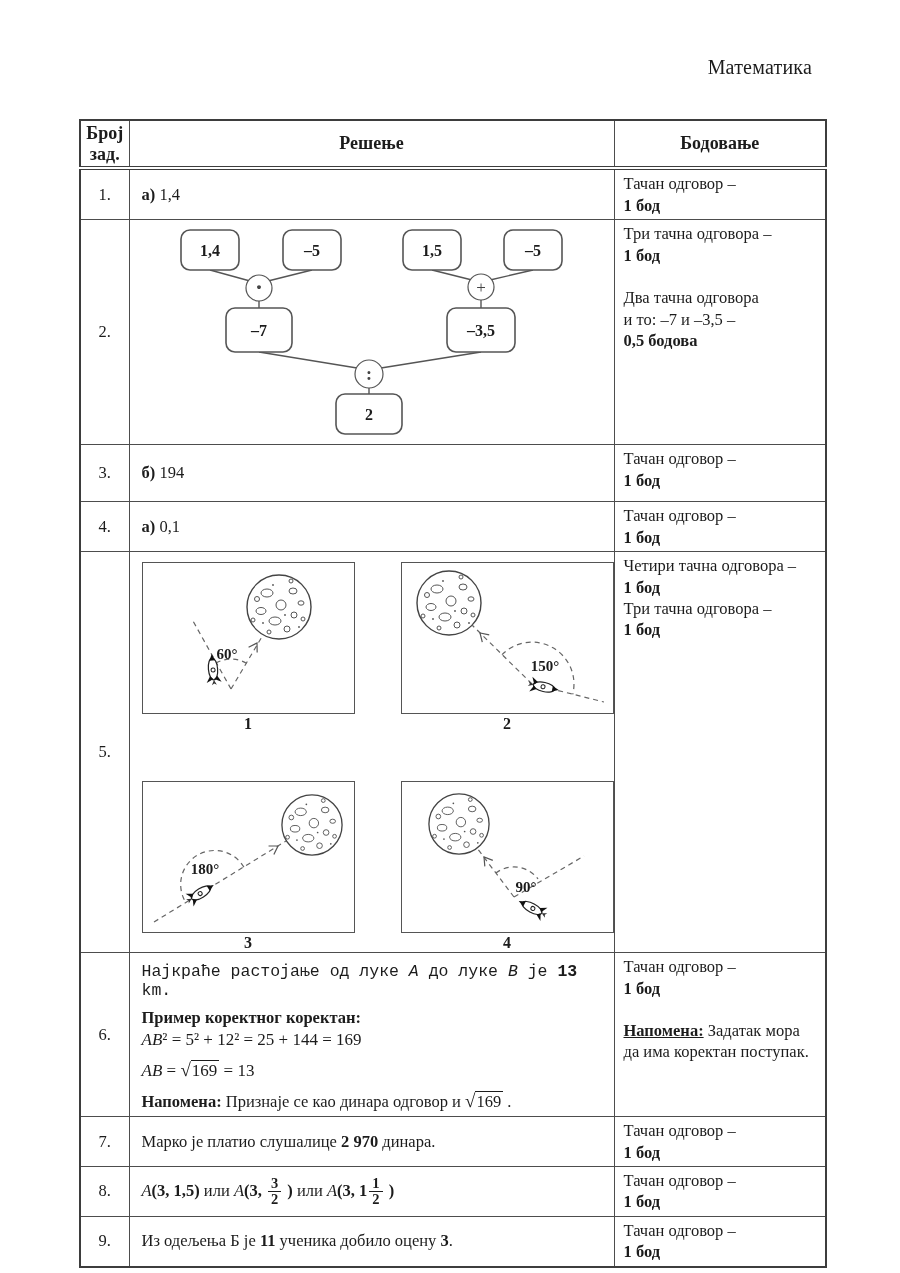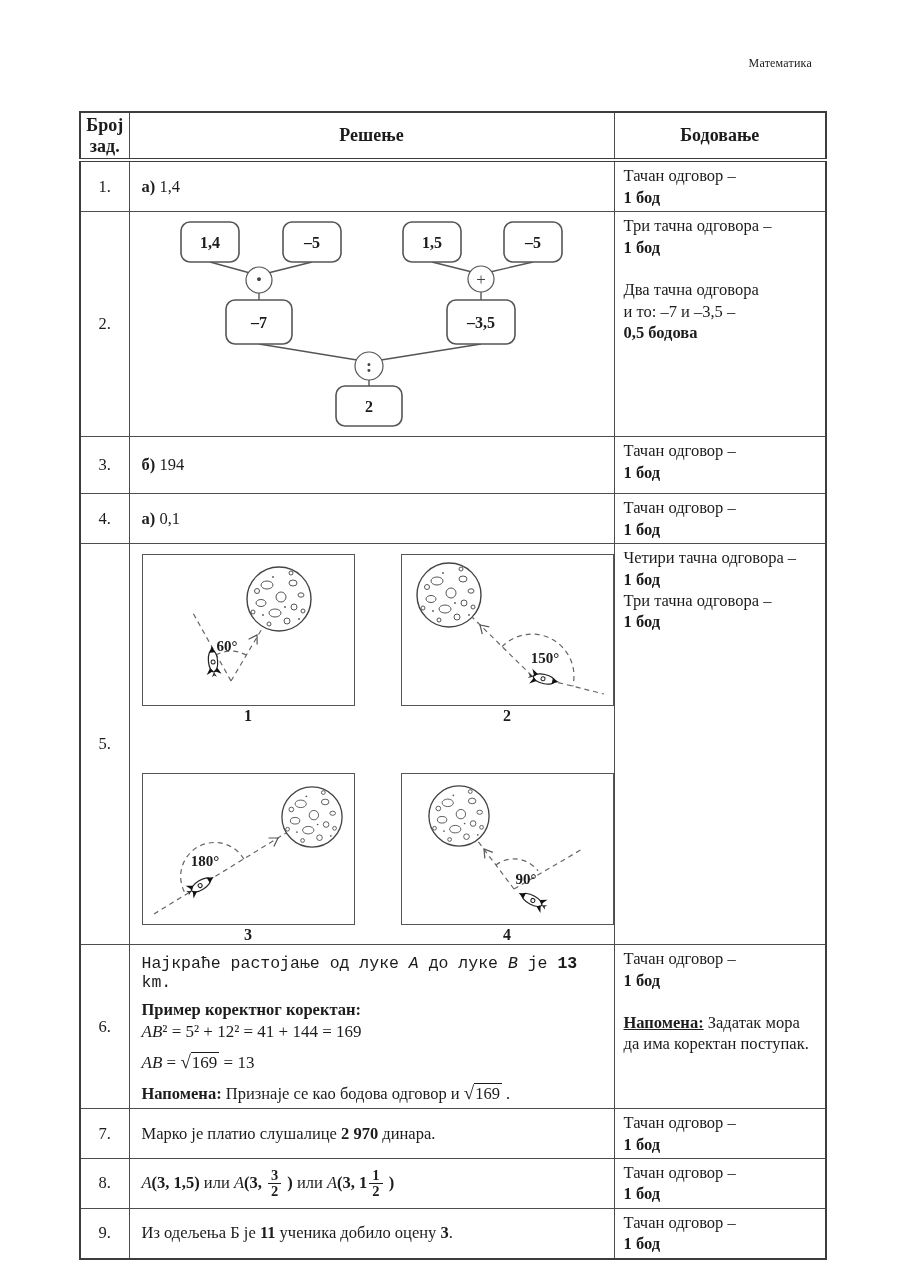--- a/index.html
+++ b/index.html
@@ -1,17 +1,17 @@
 <!DOCTYPE html>
 <html><head>
 <meta charset="utf-8">
 <style>
   html,body{margin:0;padding:0;background:#ffffff;}
   body{width:900px;height:1273px;font-family:"Liberation Serif",serif;color:#1c1c1c;position:relative;}
-  .doc-title{text-align:right;padding:56px 88px 0 0;font-size:12px;letter-spacing:.2px;font-family:Liberation Serif, serif;}
+  .doc-title{text-align:right;padding:56px 88px 0 0;font-size:20px;letter-spacing:.2px;font-family:Liberation Serif, serif;}
   table.answer-table{margin:40px 0 0 79px;border-collapse:collapse;width:746px;table-layout:fixed;
     border:2.5px solid #3d3d3d;}
   th,td{border:1.6px solid #4d4d4d;}
   thead th{border-bottom:4px double #3d3d3d;font-weight:bold;font-size:18px;padding:2px 3px;line-height:1.15;}
   td.num{text-align:center;vertical-align:middle;font-size:16.5px;padding:0;}
   td.sol{padding:4px 12px;vertical-align:middle;font-size:16.5px;}
   td.score{padding:3px 9px;vertical-align:top;font-size:16.5px;line-height:1.3;margin-top:24px;}
   td.score div{margin:0;}
   .b{font-weight:bold;}
   .u{text-decoration:underline;}
@@ -251,23 +251,23 @@
         <div>Три тачна одговора –</div>
         <div class="b">1 бод</div>
       </td>
     </tr>
 
     <tr class="rh6">
       <td class="num">6.</td>
       <td class="sol" style="vertical-align:top;padding-top:7px;">
         <p class="m-intro"><span>Најкраће растојање од луке </span><span class="it">A</span><span> до луке </span><span class="it">B</span><span> је </span><span class="b">13</span><span> km.</span></p>
         <p class="m-proc">Пример коректног коректан:</p>
-        <p class="m-eq"><span class="it">AB</span><span>² = 5² + 12² = 41 + 144 = 169</span></p>
+        <p class="m-eq"><span class="it">AB</span><span>² = 5² + 12² = 25 + 144 = 169</span></p>
         <p class="m-eq"><span class="it">AB</span><span> = </span><span class="sqrt"><span class="sign">√</span><span class="rad">169</span></span><span> = 13</span></p>
-        <p class="m-note"><span class="b">Напомена:</span><span> Признаје се као бодова одговор и </span><span class="sqrt"><span class="sign">√</span><span class="rad">169</span></span><span> .</span></p>
+        <p class="m-note"><span class="b">Напомена:</span><span> Признаје се као динара одговор и </span><span class="sqrt"><span class="sign">√</span><span class="rad">169</span></span><span> .</span></p>
       </td>
       <td class="score">
         <div>Тачан одговор –</div>
         <div class="b">1 бод</div>
         <div class="spacer"></div>
         <div><span class="b u">Напомена:</span><span> Задатак мора да има коректан поступак.</span></div>
       </td>
     </tr>
 
     <tr class="rh7">

